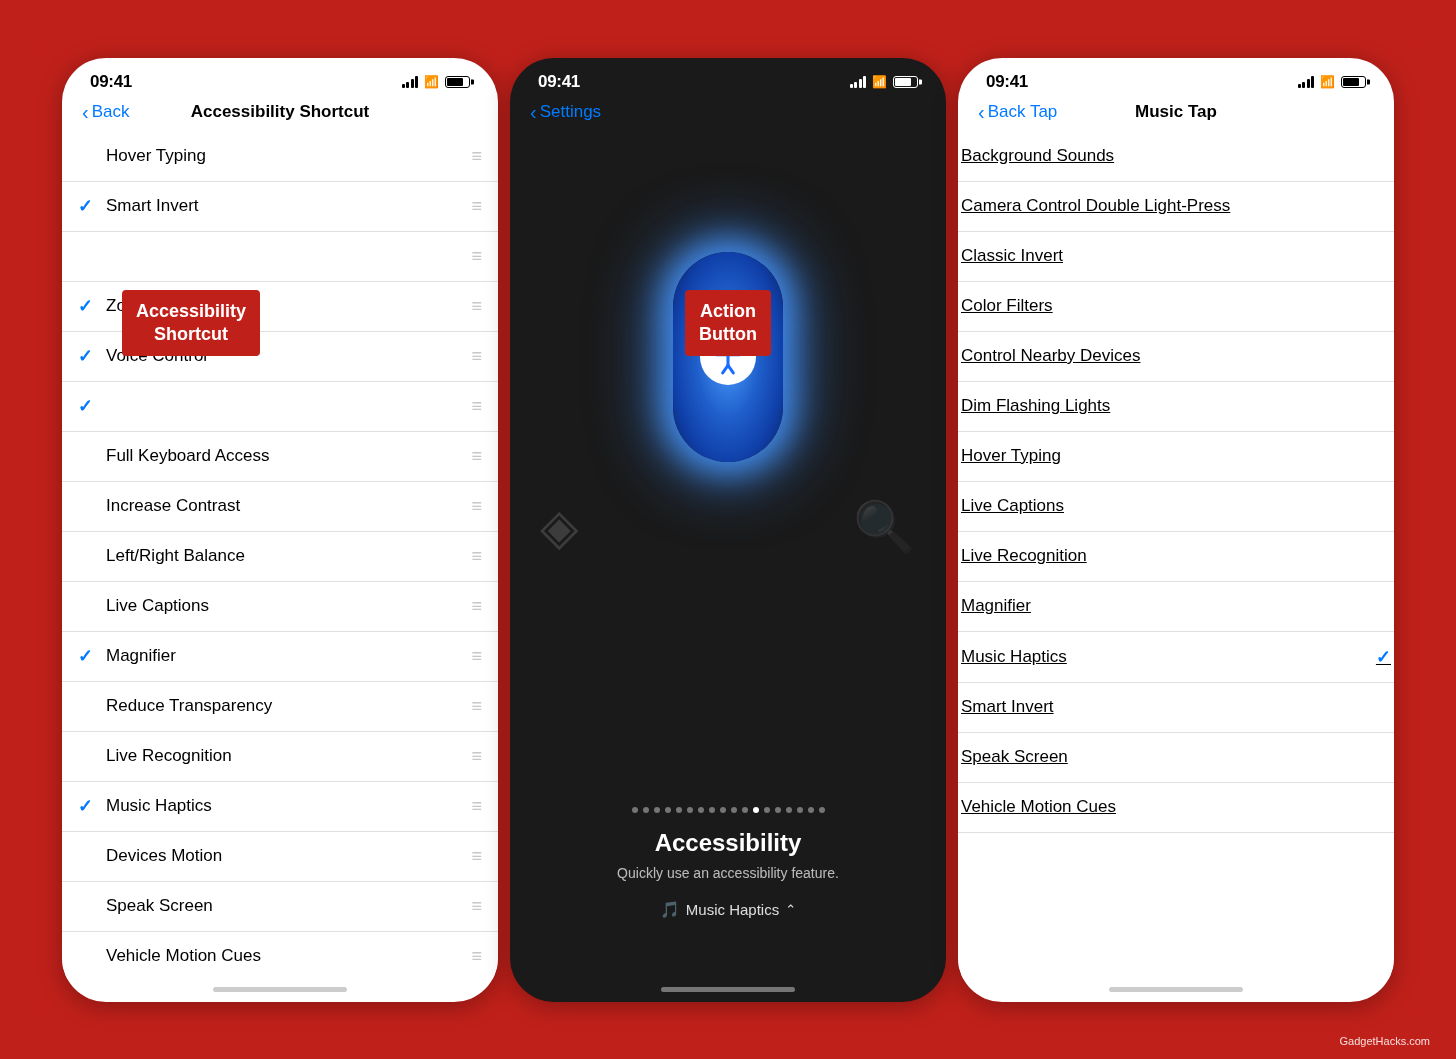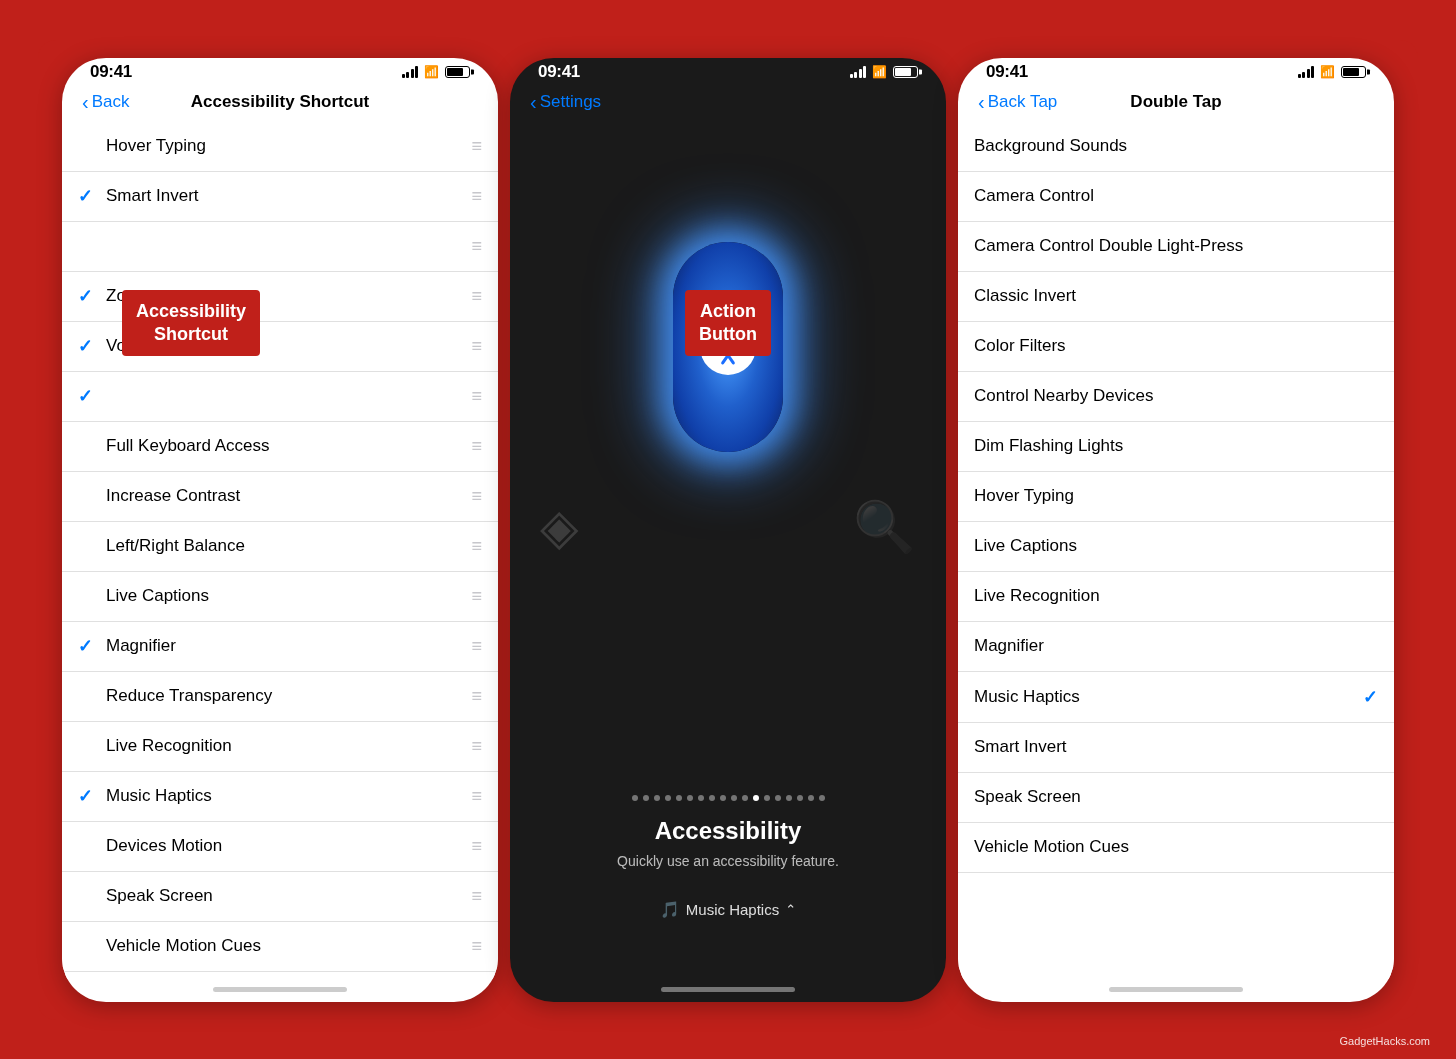--- a/index.html
+++ b/index.html
@@ -41,21 +41,21 @@
 
     .phone-frame.dark-bg {
       background: #1a1a1a;
     }
 
     
     .status-bar {
       display: flex;
       justify-content: space-between;
       align-items: center;
-      padding: 4px 28px 6px;
+      padding: 14px 28px 6px;
       flex-shrink: 0;
     }
 
     .status-bar.dark {
       color: white;
     }
 
     .status-bar.light {
       color: black;
     }
@@ -307,21 +307,21 @@
       font-size: 24px;
       font-weight: 700;
       margin-bottom: 8px;
       text-align: center;
     }
 
     .action-subtitle {
       color: rgba(255,255,255,0.7);
       font-size: 14px;
       text-align: center;
-      margin-bottom: 31px;
+      margin-bottom: 19px;
     }
 
     .action-footer {
       color: rgba(255,255,255,0.85);
       font-size: 15px;
       display: flex;
       align-items: center;
       gap: 6px;
     }
 
@@ -330,23 +330,24 @@
       font-size: 17px;
       display: flex;
       align-items: center;
       gap: 3px;
     }
 
     
     .right-list-item {
       display: flex;
       align-items: center;
-      padding: 14px 16px;
+      padding: 14px 3px;
       border-bottom: 0.5px solid #e0e0e0;
       min-height: 50px;
+      text-decoration: underline;
     }
 
     .right-list-item .item-label {
       font-size: 17px;
       color: #000;
       flex: 1;
     }
 
     .right-list-item .check-blue {
       color: #007AFF;
@@ -583,30 +584,26 @@
           <div class="battery-fill"></div>
         </div>
       </div>
     </div>
 
     <div class="nav-bar">
       <div class="back-btn">
         <span class="back-chevron">‹</span>
         <span>Back Tap</span>
       </div>
-      <div class="nav-title">Double Tap</div>
+      <div class="nav-title">Music Tap</div>
     </div>
 
     <div class="list-container" id="list-right">
         <div class="right-list-item">
       <span class="item-label">Background Sounds</span>
-
-    </div>
-        <div class="right-list-item">
-      <span class="item-label">Camera Control</span>
 
     </div>
         <div class="right-list-item">
       <span class="item-label">Camera Control Double Light-Press</span>
 
     </div>
         <div class="right-list-item">
       <span class="item-label">Classic Invert</span>
 
     </div>

